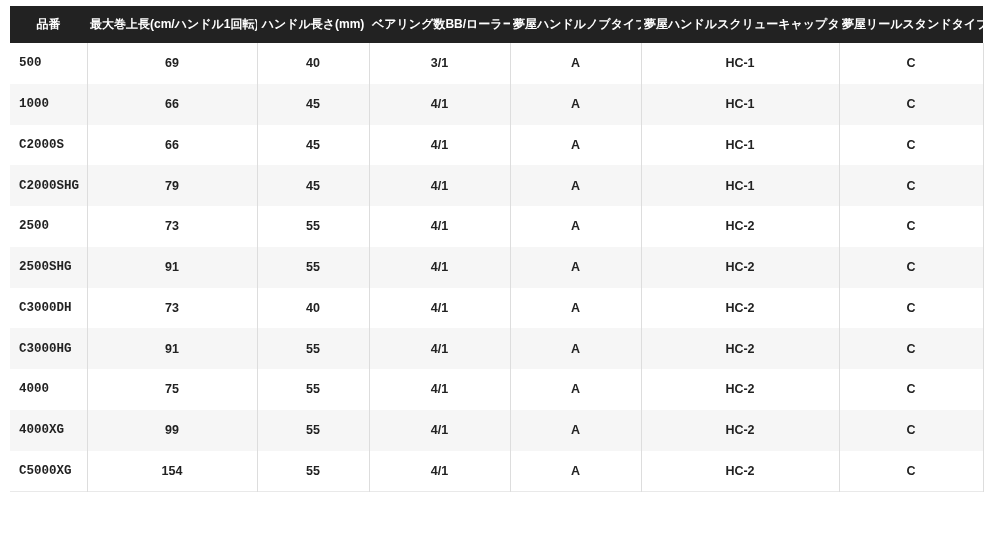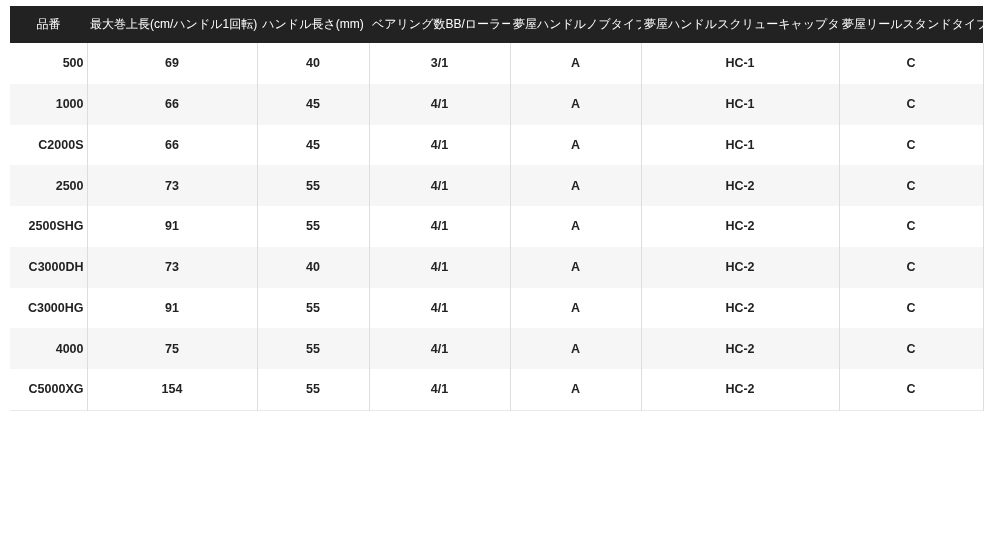--- a/index.html
+++ b/index.html
@@ -21,21 +21,21 @@
     top: 6px;
     width: 973px;
     border-collapse: collapse;
     table-layout: fixed;
     border-bottom: 1px solid #e9e9e9;
   }
   table.spec-table thead th {
     background: #222222;
     color: #ffffff;
     font-size: 12px;
-    font-weight: normal;
+    font-weight: bold;
     height: 37px;
     text-align: center;
     vertical-align: middle;
     padding: 0 3px;
     letter-spacing: 0;
     overflow: hidden;
     white-space: nowrap;
   }
   table.spec-table tbody td {
     height: 40.75px;
@@ -44,23 +44,24 @@
     color: #222222;
     text-align: center;
     vertical-align: middle;
     padding: 0 3px;
     border-left: 1px solid #dddddd;
     background: #ffffff;
     white-space: nowrap;
     overflow: hidden;
   }
   table.spec-table tbody td:first-child {
-    text-align: right;
+    text-align: left;
     padding-left: 9px;
     border-left: none;
+    font-family: Liberation Mono, monospace;
   }
   table.spec-table tbody td:last-child {
     border-right: 1px solid #dddddd;
   }
   table.spec-table tbody tr:nth-child(even) td {
     background: #f6f6f6;
   }
 </style>
 </head>
 <body>
@@ -109,20 +110,29 @@
         <tr>
           <td>C2000S</td>
           <td>66</td>
           <td>45</td>
           <td>4/1</td>
           <td>A</td>
           <td>HC-1</td>
           <td>C</td>
         </tr>
         <tr>
+          <td>C2000SHG</td>
+          <td>79</td>
+          <td>45</td>
+          <td>4/1</td>
+          <td>A</td>
+          <td>HC-1</td>
+          <td>C</td>
+        </tr>
+        <tr>
           <td>2500</td>
           <td>73</td>
           <td>55</td>
           <td>4/1</td>
           <td>A</td>
           <td>HC-2</td>
           <td>C</td>
         </tr>
         <tr>
           <td>2500SHG</td>
@@ -154,20 +164,29 @@
         <tr>
           <td>4000</td>
           <td>75</td>
           <td>55</td>
           <td>4/1</td>
           <td>A</td>
           <td>HC-2</td>
           <td>C</td>
         </tr>
         <tr>
+          <td>4000XG</td>
+          <td>99</td>
+          <td>55</td>
+          <td>4/1</td>
+          <td>A</td>
+          <td>HC-2</td>
+          <td>C</td>
+        </tr>
+        <tr>
           <td>C5000XG</td>
           <td>154</td>
           <td>55</td>
           <td>4/1</td>
           <td>A</td>
           <td>HC-2</td>
           <td>C</td>
         </tr>
       </tbody>
   </table>

